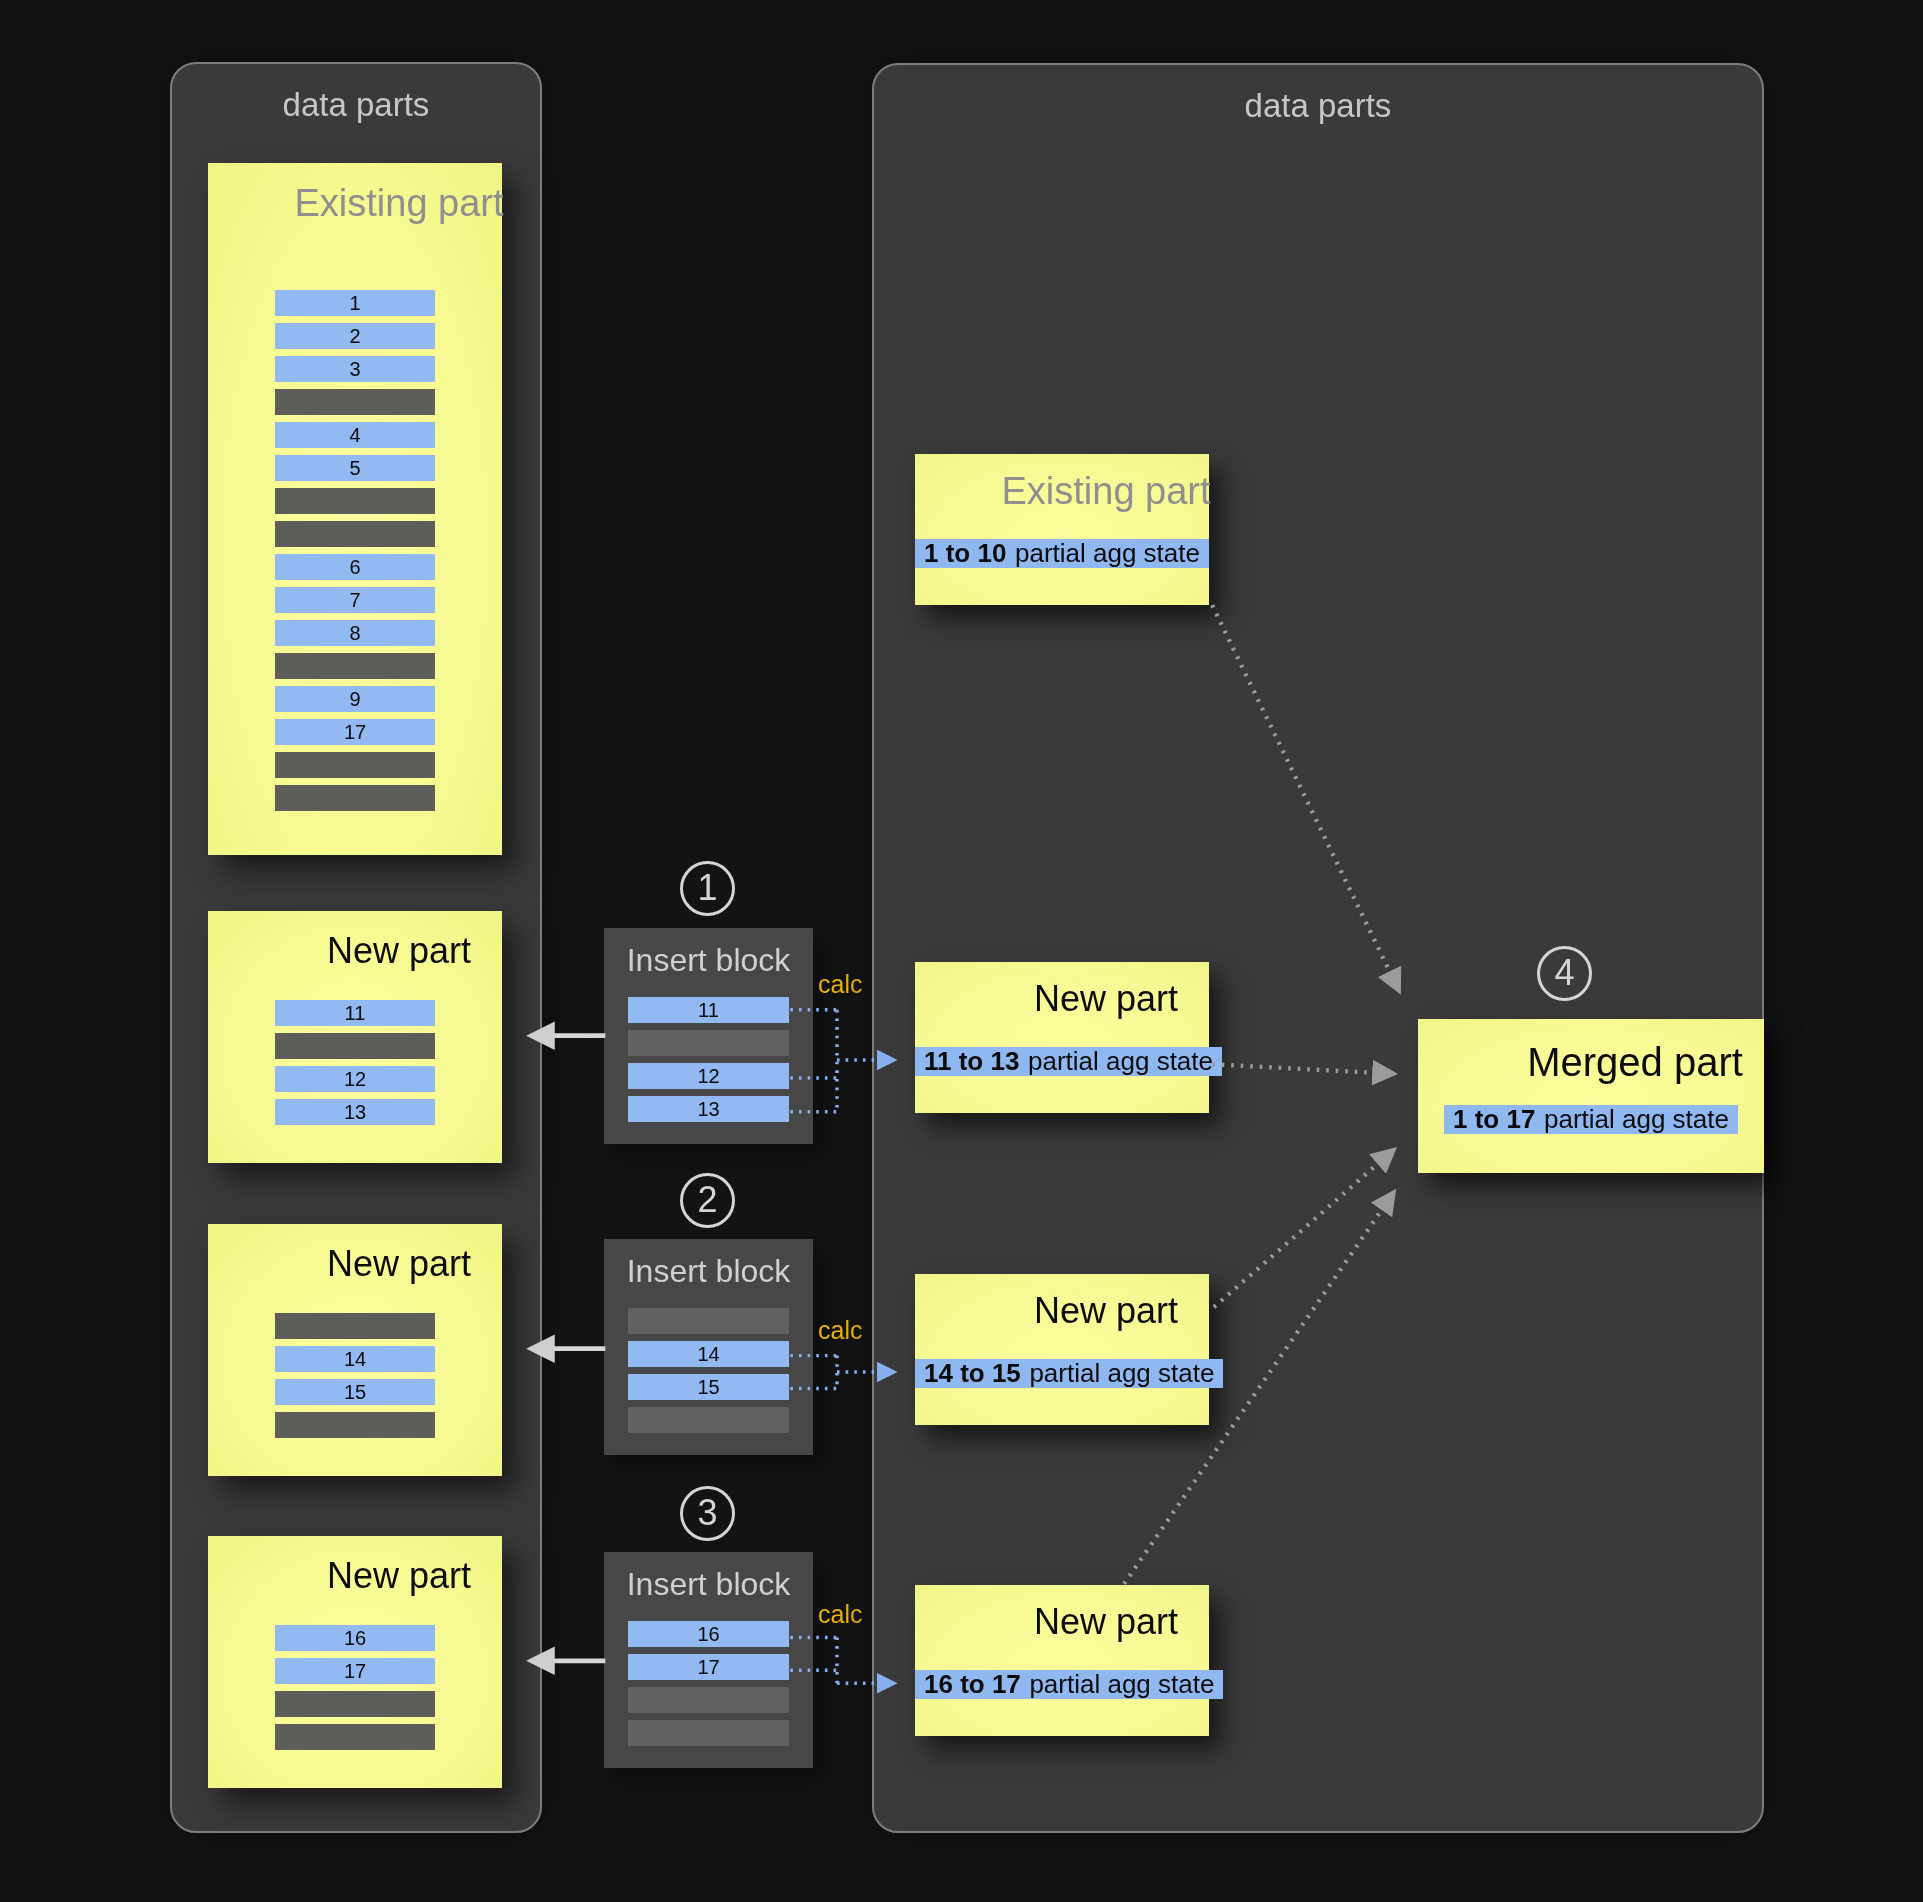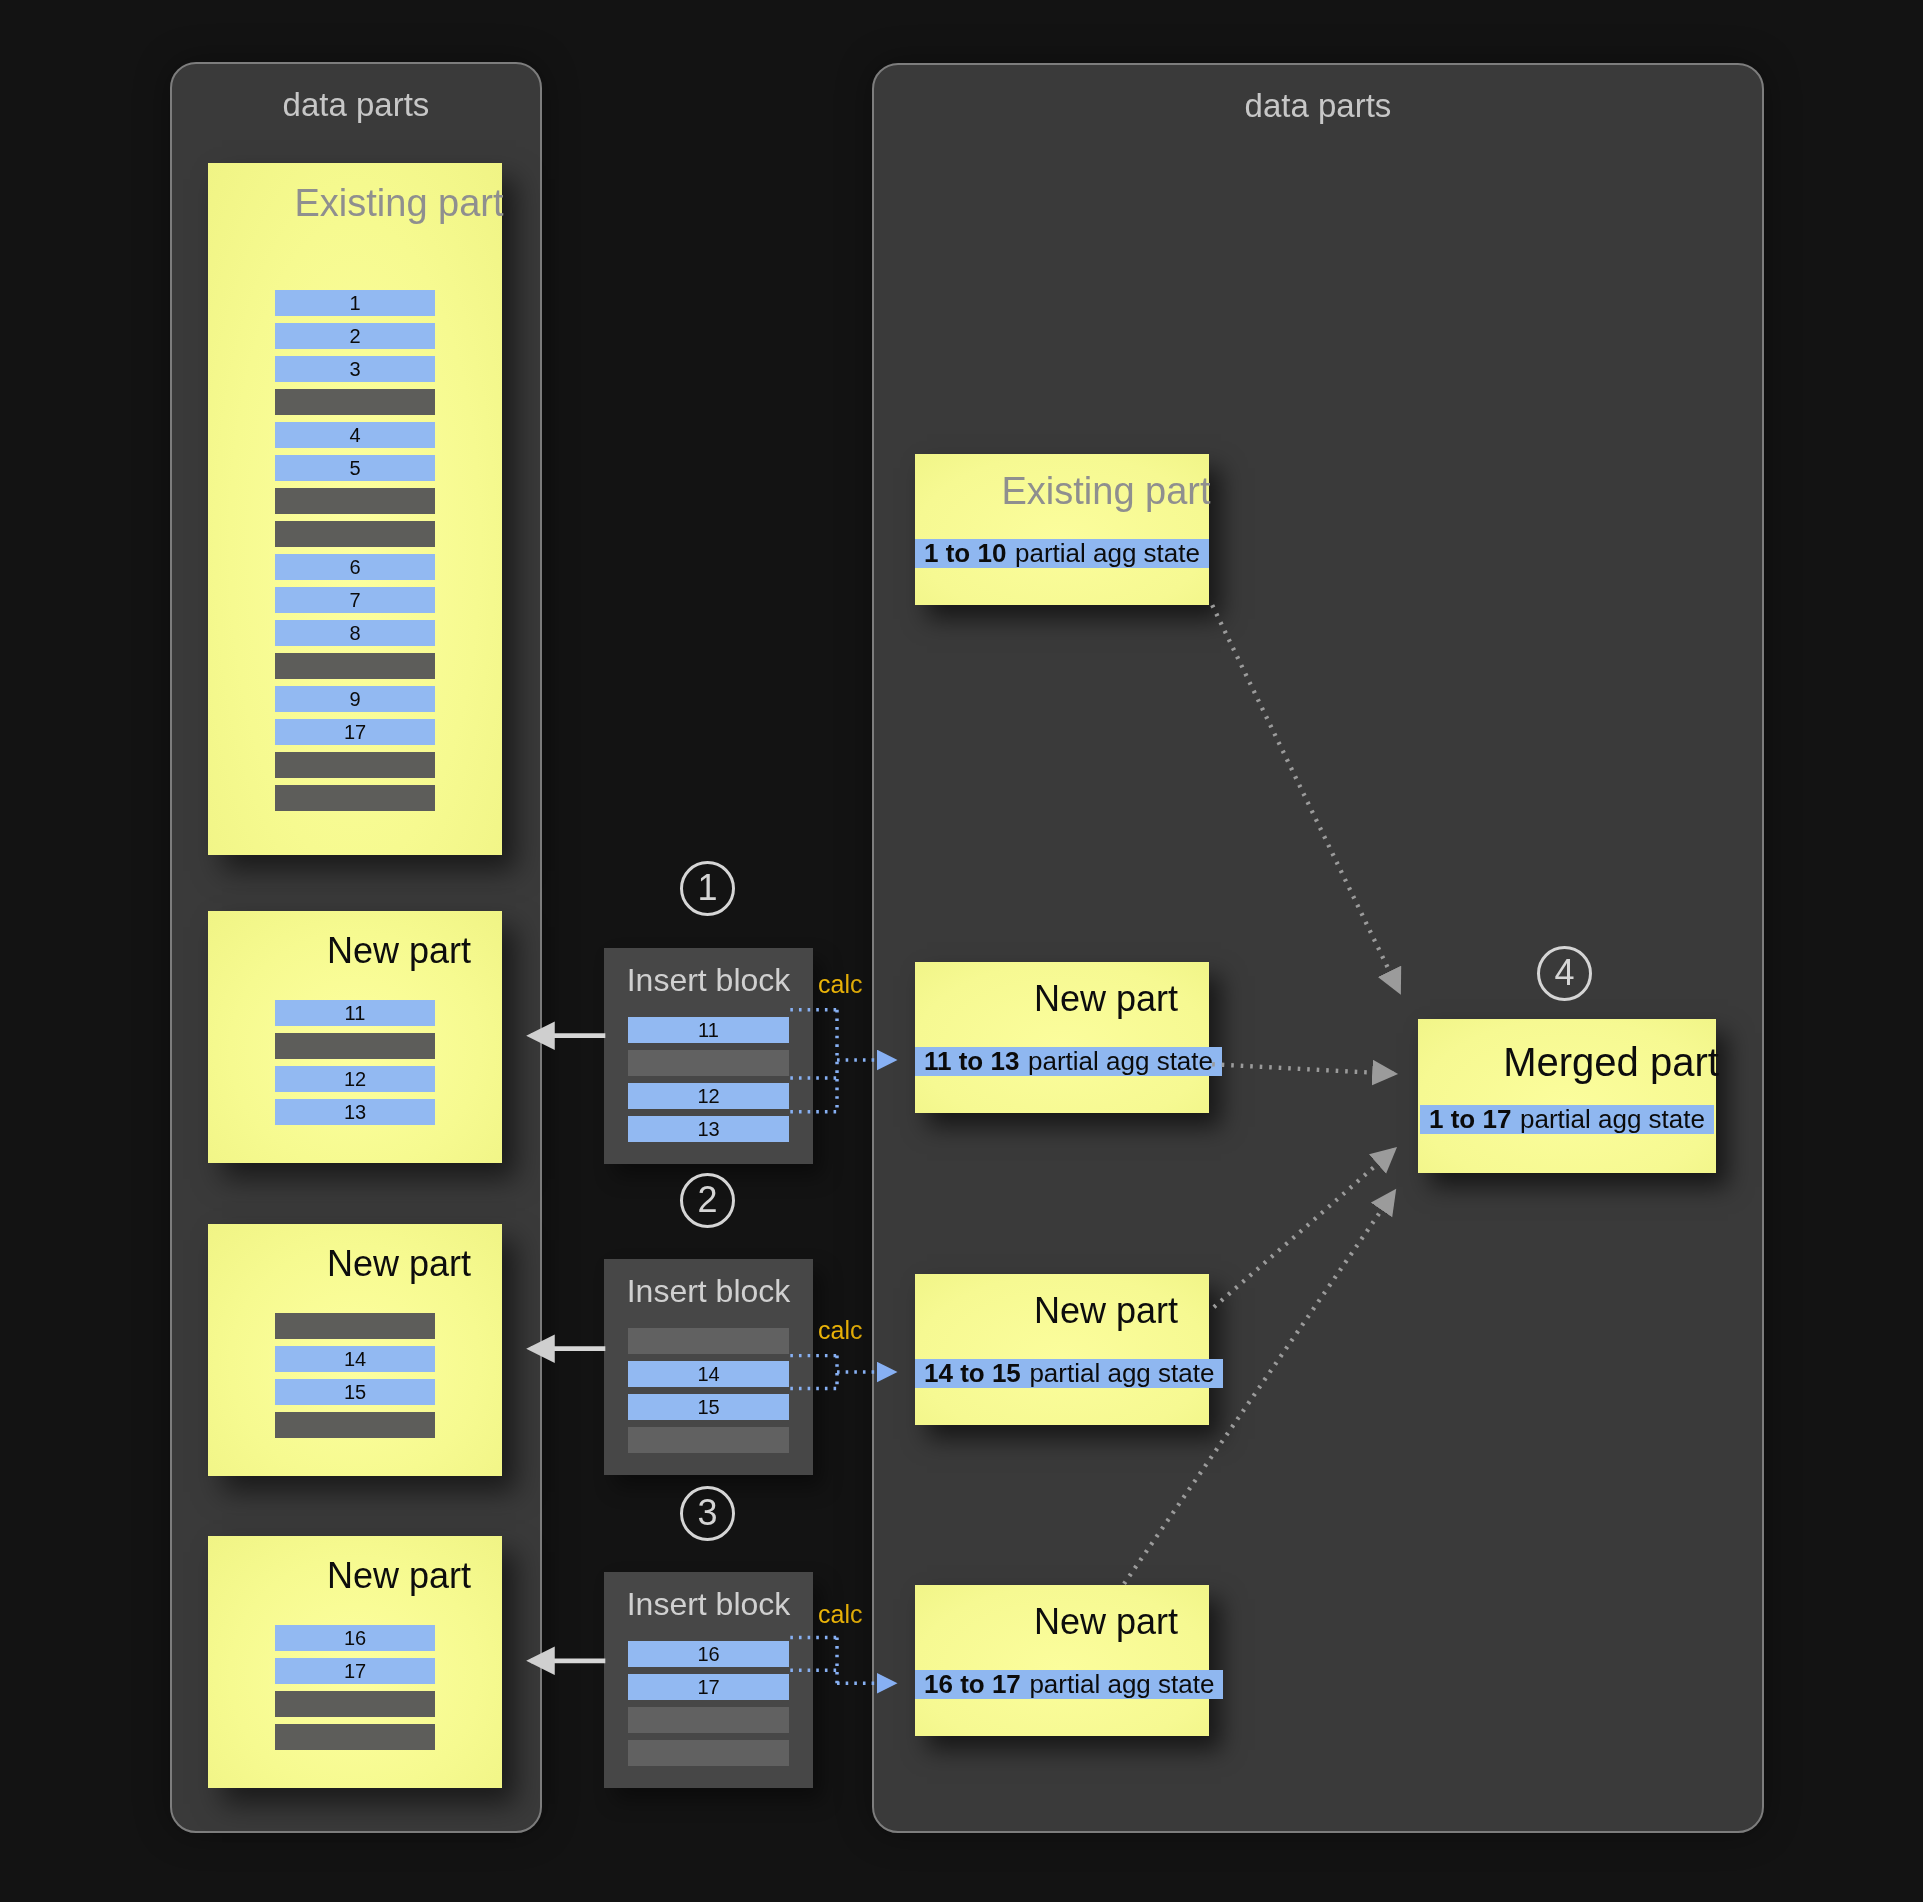--- a/index.html
+++ b/index.html
@@ -14,38 +14,38 @@
         box-shadow:14px 15.6px 26px rgba(0,0,0,.55);}
   .part-title{position:absolute;top:19px;left:0;width:100%;text-align:center;
               color:#0d0d0d;font-size:36px;font-weight:400;margin-left:44px;}
   .part-title.muted{color:#8f8f8f;font-size:38px;}
   .rows{position:absolute;}
   .row{width:160px;height:26px;margin-bottom:7px;font-size:20px;line-height:26px;
        text-align:center;color:#0b0b0b;}
   .row.blue{background:#92b9f2;}
   .row.gray{background:#5d5d5a;}
   .iblock{position:absolute;width:209px;height:216px;background:#474747;
-          box-shadow:10.4px 12px 19px rgba(0,0,0,.4);margin-top:20px;}
+          box-shadow:10.4px 12px 19px rgba(0,0,0,.4);}
   .iblock .ib-title{position:absolute;top:14px;left:0;width:100%;text-align:center;
                     color:#d0d0d0;font-size:32px;}
   .iblock .rows{left:24px;top:69px;}
   .iblock .rows .row{width:161px;}
   .iblock .rows .row.gray{background:#616161;}
   .step-badge{position:absolute;width:55px;height:55px;border:3.5px solid #d5d5d5;
               border-radius:50%;box-sizing:border-box;color:#d5d5d5;font-size:36px;
               line-height:48px;text-align:center;background:transparent;}
   .tpart{position:absolute;width:294px;height:151px;box-sizing:border-box;
          background:radial-gradient(ellipse at 50% 55%, #fbfd9c 0%, #f6f992 70%, #f1f588 100%);
          box-shadow:12px 14px 22.5px rgba(0,0,0,.6);}
   .tpart .agg-wrap{position:absolute;top:85px;left:0;width:100%;text-align:center;}
   .agg{display:inline-block;background:#8fb7f0;color:#0b0b0b;font-size:26px;
        line-height:29px;padding:0 9px;white-space:nowrap;}
   .agg b{font-weight:700;}
   .agg span{margin-left:.33em;}
-  .merged{width:298px;height:154px;}
+  .merged{width:346px;height:154px;}
   .merged .part-title{font-size:40px;top:21px;}
   .calc-label{position:absolute;color:#eab308;font-size:25px;}
   svg.overlay{position:absolute;left:0;top:0;pointer-events:none;}
 </style>
 </head>
 <body>
 
 <div class="page">
 
   <section class="panel" style="left:170px;top:62px;width:372px;height:1771px;">

